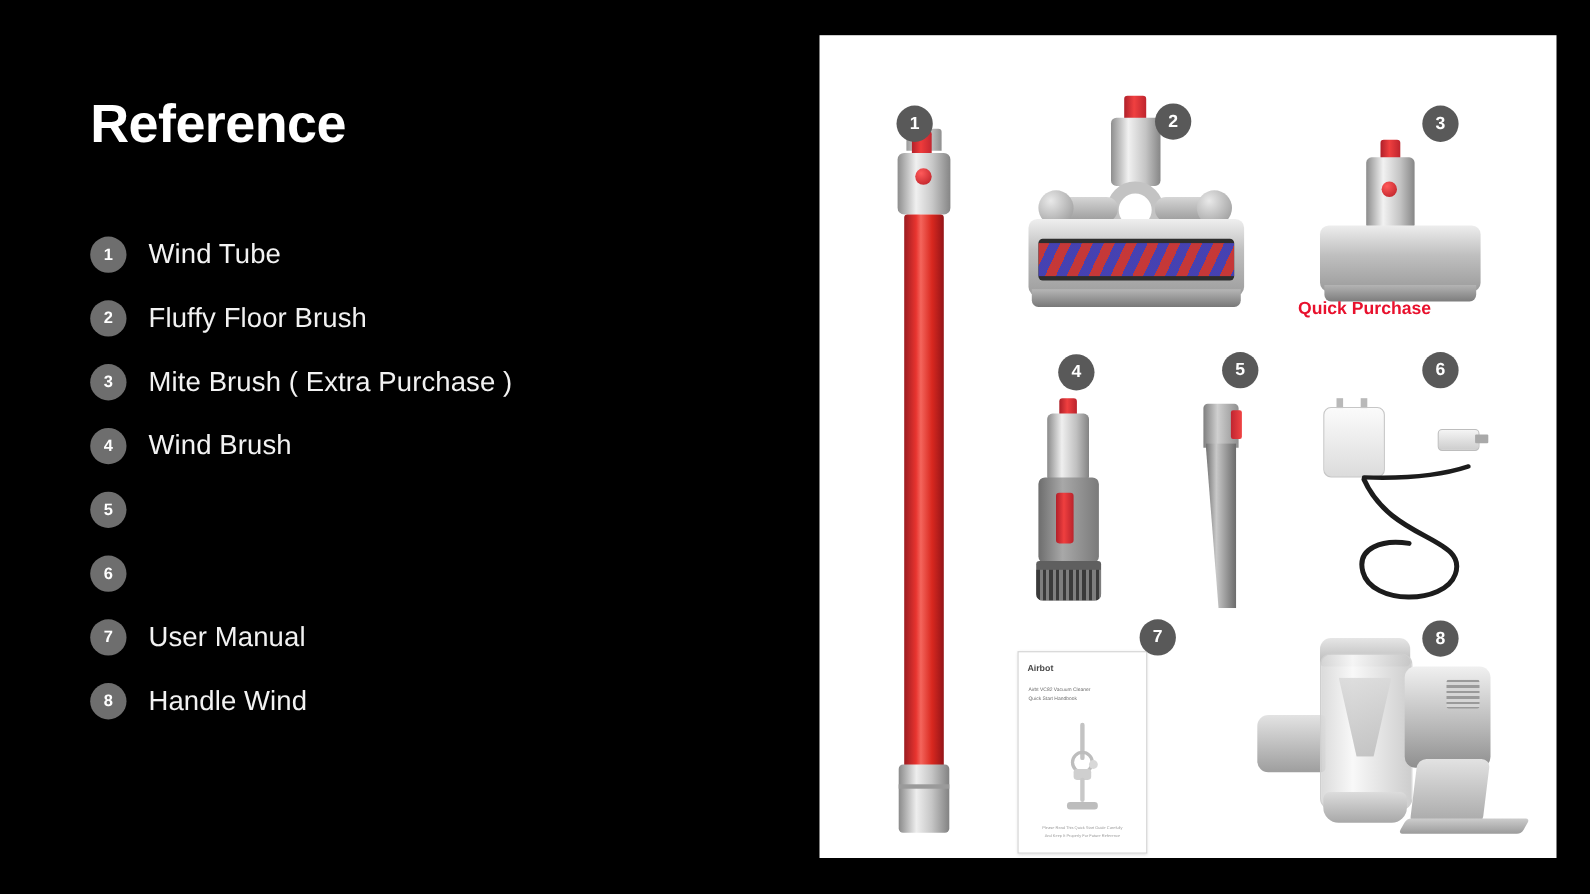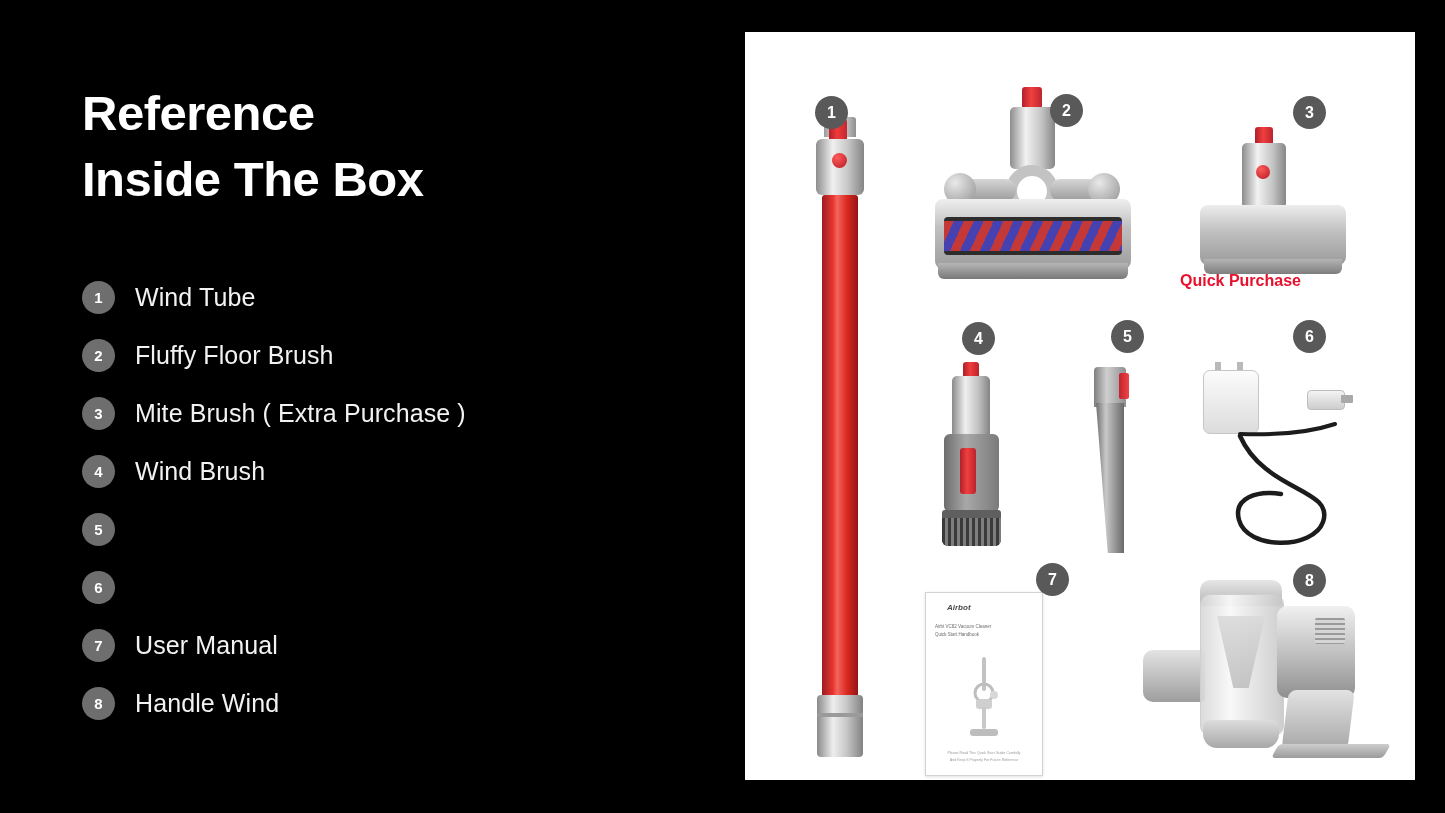--- a/index.html
+++ b/index.html
@@ -309,22 +309,22 @@
   }
 
   
   .manual {
     position: absolute; left: 180px; top: 560px; width: 116px; height: 182px;
     background: #ffffff;
     border: 1px solid #d2d2d2;
     box-shadow: 0 1px 3px rgba(0,0,0,.12);
   }
   .manual-logo {
-    position: absolute; left: 21px; top: 10px;
-    font-size: 8px; font-weight: bold; color: #4a4a4a; font-style: italic;
+    position: absolute; left: 8px; top: 10px;
+    font-size: 8px; font-weight: bold; color: #4a4a4a;
   }
   .manual-img {
     position: absolute; left: 30px; top: 62px; width: 56px; height: 88px;
   }
 
   
   .motor { position: absolute; left: 380px; top: 540px; width: 265px; height: 200px; }
   .mo-dustbin {
     position: absolute; left: 75px; top: 22px; width: 82px; height: 140px;
     background: linear-gradient(to right,rgba(215,215,215,.9),rgba(248,248,248,.95) 35%,rgba(200,200,200,.9));
@@ -377,21 +377,20 @@
 </style>
 </head>
 <body>
 
 <div class="page">
 
   <div class="left">
 
     <h1 class="title">
       <span>Reference</span>
-      <span class="line2">Inside The Box</span>
     </h1>
 
     <div class="list">
 
       <div class="list-item">
         <span class="badge">1</span>
         <span class="item-label">Wind Tube</span>
       </div>
 
       <div class="list-item">

